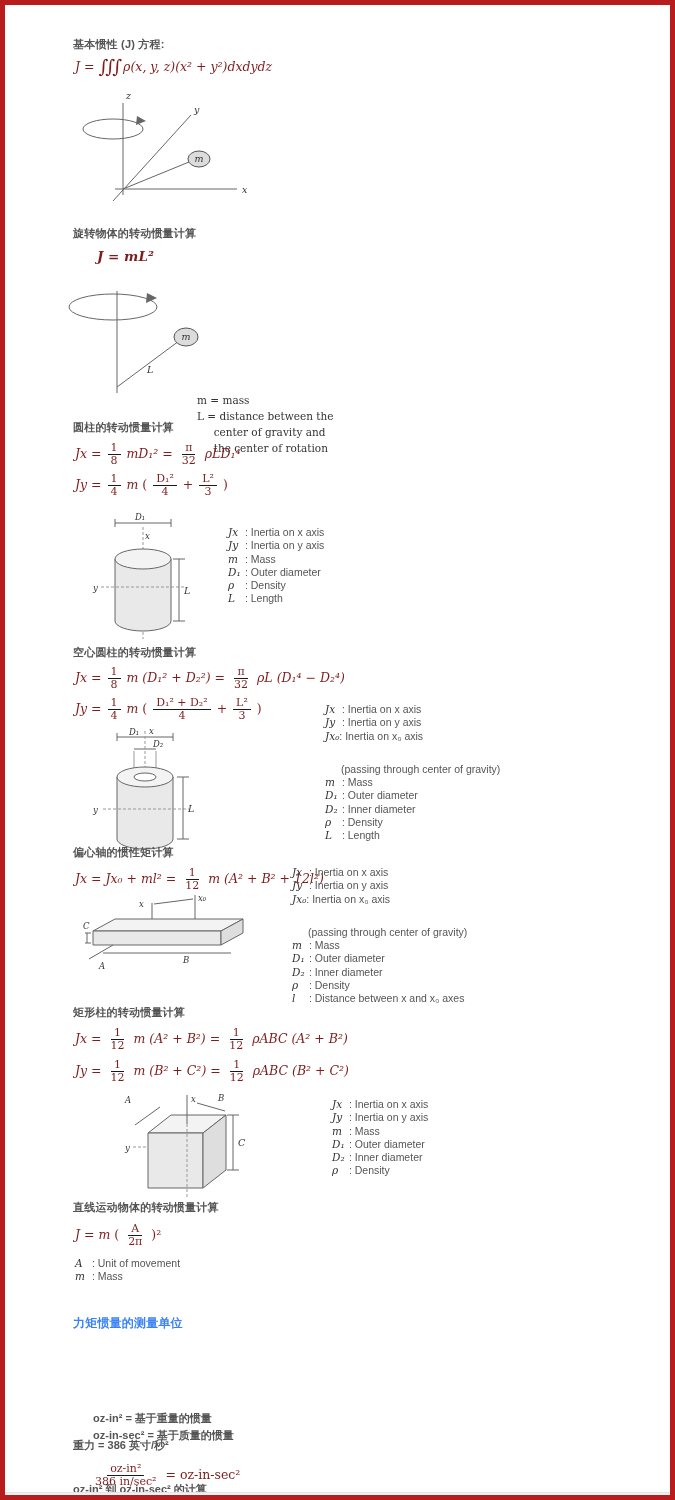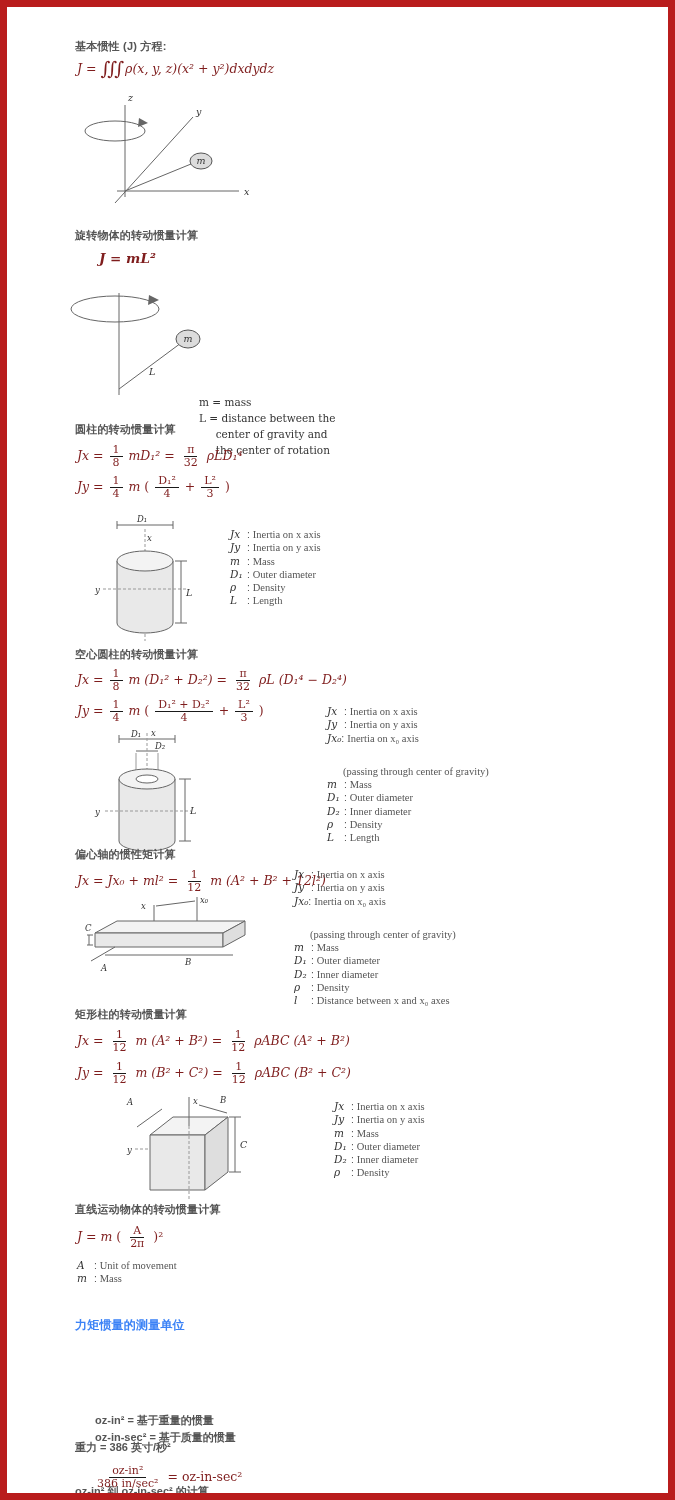--- a/index.html
+++ b/index.html
@@ -1,32 +1,32 @@
 <!DOCTYPE html>
 <html><head>
 <meta charset="utf-8">
 <style>
   html,body{margin:0;padding:0;background:#ffffff;}
   #page{position:relative;width:675px;height:1500px;background:#ffffff;overflow:hidden;
-        font-family:"Liberation Sans",sans-serif;color:#666;border:7px solid #b91c1c;box-sizing:border-box;}
+        font-family:"Liberation Sans",sans-serif;color:#666;border:5px solid #b91c1c;box-sizing:border-box;}
   .abs{position:absolute;}
   .sec-heading{font-size:11px;font-weight:bold;color:#555;letter-spacing:.2px;}
   .formula{font-family:"DejaVu Serif",serif;font-size:12.5px;color:#7f1d1d;white-space:pre;}
   .formula .it{font-style:italic;}
   .formula .int{font-size:19px;letter-spacing:-3px;vertical-align:-2px;}
   .frac{display:inline-flex;flex-direction:column;align-items:center;vertical-align:middle;
         margin:0 2px;line-height:1.1;font-size:11px;}
   .frac .num{padding:0 3px;border-bottom:1px solid #1a1a1a;}
   .frac .den{padding:0 3px;}
   .note{font-family:"DejaVu Serif",serif;font-size:10.5px;color:#333;line-height:16px;white-space:pre;margin-top:41px;}
   .legend{font-size:10.5px;line-height:13.3px;color:#555;}
   .lg-row{white-space:nowrap;}
   .lg-row.cont{padding-left:16px;margin-top:20px;}
   .lg-sym{font-family:"DejaVu Serif",serif;font-style:italic;color:#333;display:inline-block;min-width:14px;}
-  .lg-desc{color:#555;font-family:Liberation Serif, serif;}
+  .lg-desc{color:#555;}
   .para{font-size:11px;color:#666;white-space:pre;}
   .para .b{font-weight:bold;color:#555;}
   svg{overflow:visible;}
   svg line,svg path,svg ellipse,svg polygon,svg polyline{stroke:#666;fill:none;stroke-width:1;}
   svg .dash{stroke-dasharray:3,2;stroke:#999;}
   svg .fill1{fill:#e9e9e9;}
   svg .fill2{fill:#f3f3f3;}
   svg .fill3{fill:#dedede;}
   svg .bubble{fill:#dcdcdc;stroke:#555;}
   svg .hole{fill:#ffffff;}

